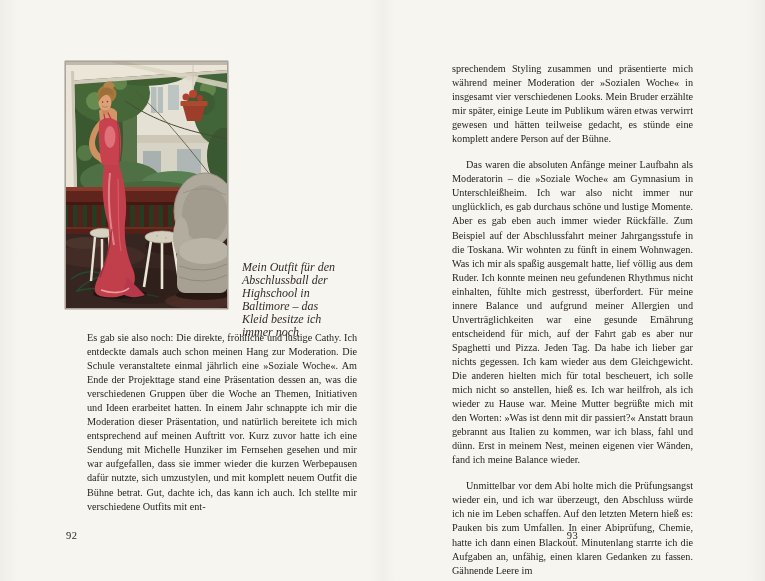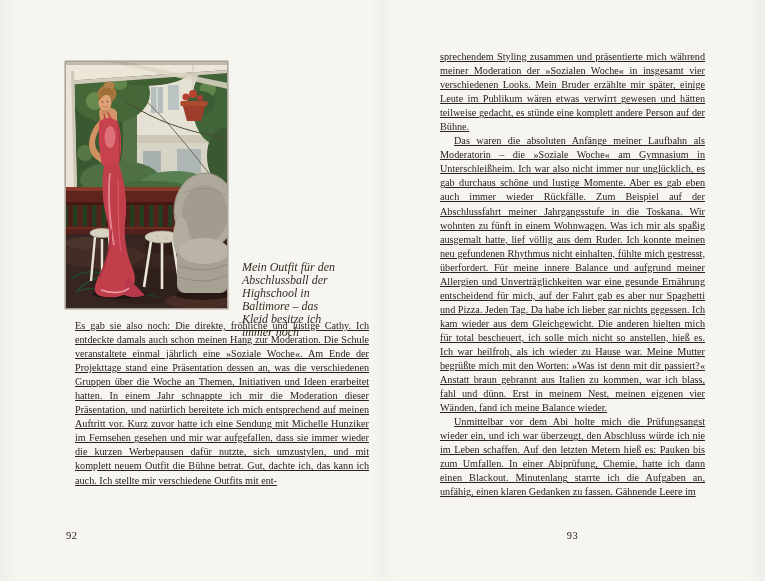--- a/index.html
+++ b/index.html
@@ -28,21 +28,21 @@
     font-style:italic;
     font-size:12px;line-height:12.9px;
     color:#332c24;
   }
   .bodytext{
     position:absolute;
     color:#29231e;
     font-size:10.2px;line-height:14.05px;
     text-align:justify;
   }
-  .bodytext p{margin:0;padding:0;text-decoration:underline;}
+  .bodytext p{margin:12px;padding:0;}
   .bodytext p.indent{text-indent:14px;}
   .left-body{left:75px;top:319px;width:294px;}
   .right-body{left:440px;top:50px;width:265px;}
   .pagenum{
     position:absolute;top:530px;
     font-size:10.5px;color:#29231e;letter-spacing:0.5px;
   }
   .pagenum-left{left:66px;}
   .pagenum-right{left:440px;width:265px;text-align:center;}
 </style>

